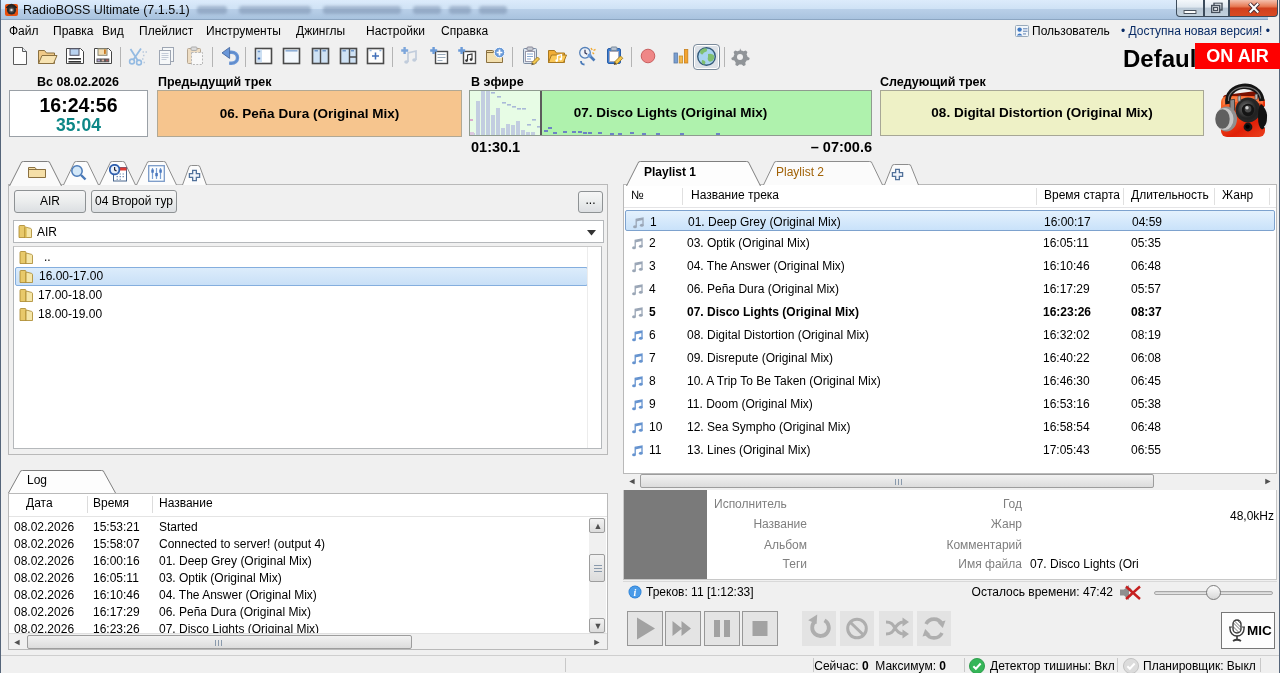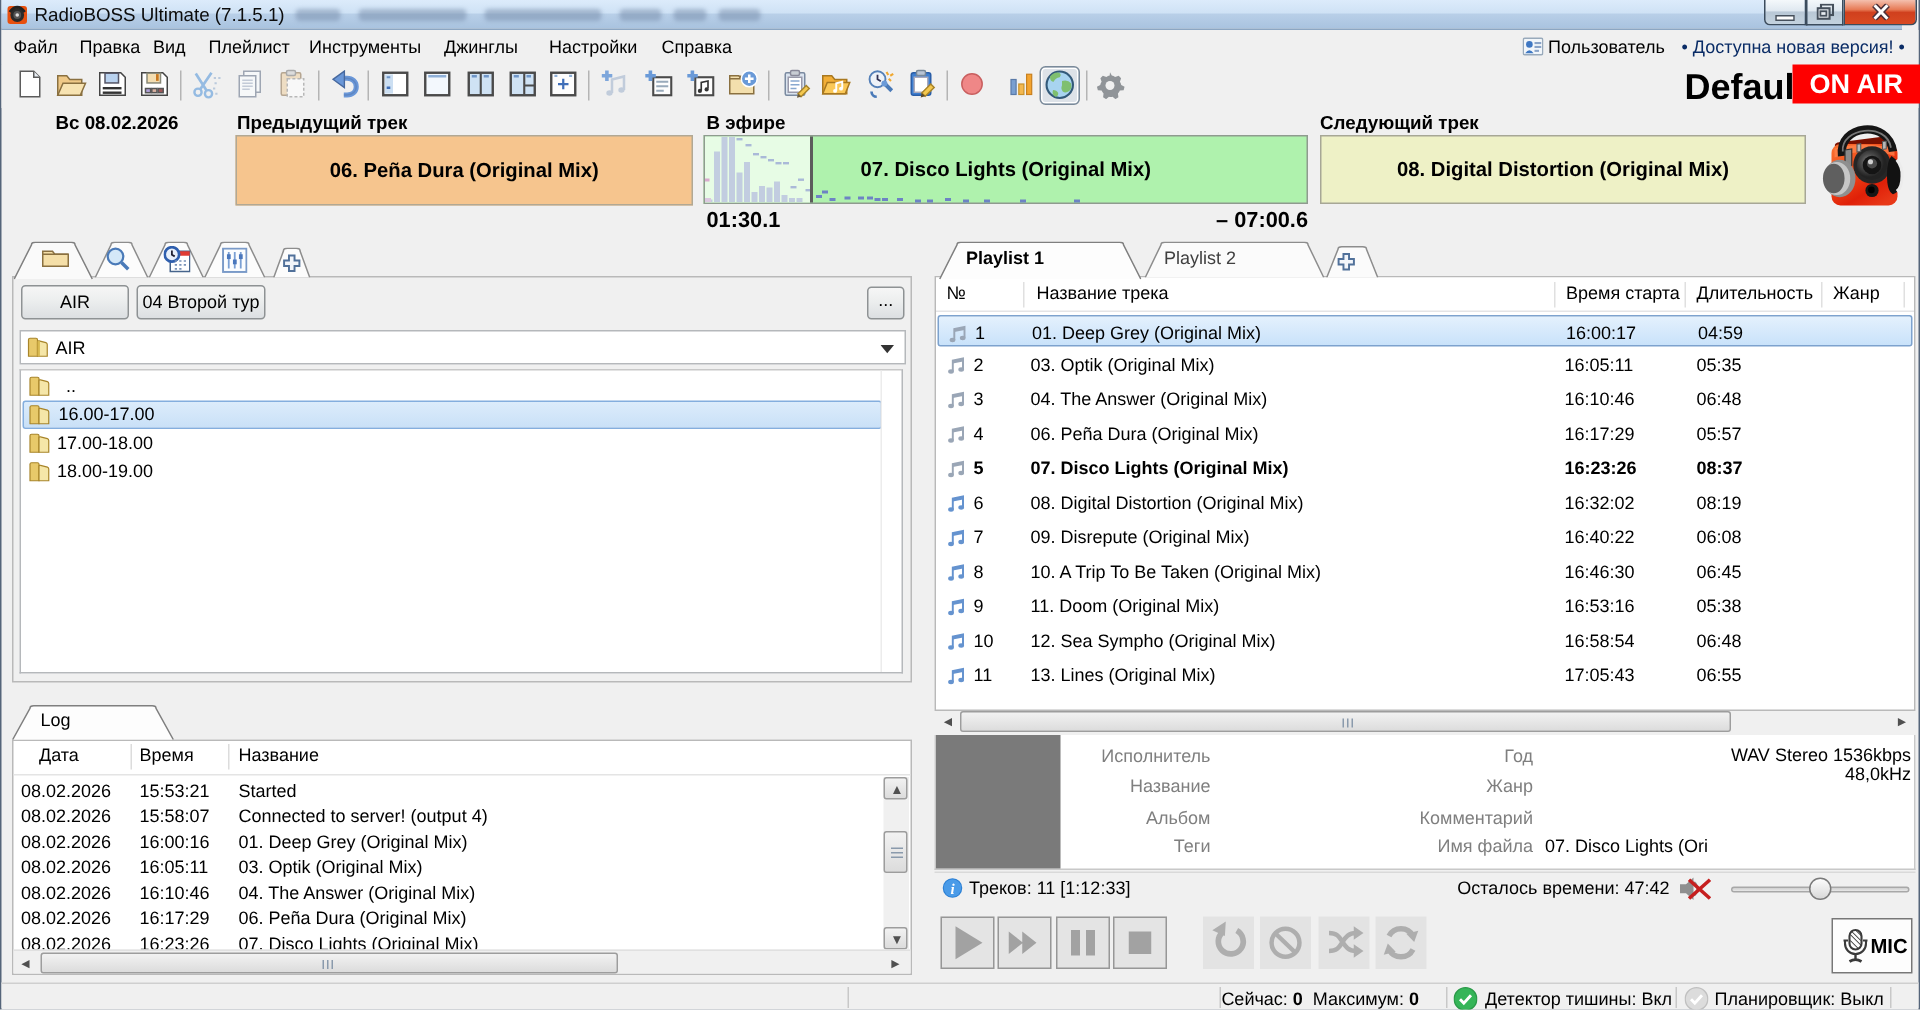--- a/index.html
+++ b/index.html
@@ -280,20 +280,24 @@
         <circle cx="10" cy="11" r="3" fill="#f0f0f0"></circle>
       </svg>
 </div>
 <div id="defaultlbl">Default</div>
 <div id="onair">ON AIR</div>
 
 <div class="decklbl" style="left:36px">Вс 08.02.2026</div>
 <div class="decklbl" style="left:157px">Предыдущий трек</div>
 <div class="decklbl" style="left:470px">В эфире</div>
 <div class="decklbl" style="left:879px">Следующий трек</div>
+<div id="clockbox">
+      <div id="clock1">16:24:56</div>
+      <div id="clock2">35:04</div>
+    </div>
 <div id="prevpanel">06. Peña Dura (Original Mix)</div>
 <div id="onairpanel">
   <div id="played"><svg width="70" height="44" viewBox="0 0 70 44">
           <rect x="1" y="42" width="4" height="2" fill="#c2cde0"></rect>
           <rect x="6" y="10" width="4" height="34" fill="#c2cde0"></rect>
           <rect x="11" y="0" width="4" height="44" fill="#c2cde0"></rect>
           <rect x="16" y="0" width="4" height="44" fill="#c2cde0"></rect>
           <rect x="21" y="24" width="4" height="20" fill="#c2cde0"></rect>
           <rect x="26" y="17" width="4" height="27" fill="#c2cde0"></rect>
           <rect x="31" y="37" width="4" height="7" fill="#c2cde0"></rect>
@@ -559,21 +563,21 @@
         <svg class="bg" width="135" height="26" viewBox="0 0 135 26" style="position:absolute;left:0;top:0">
           <path d="M0.5 25 L12 2.2 Q12 0.5 14.5 0.5 L120.5 0.5 Q123 0.5 123 2.2 L134.5 25" fill="#fdfdfd"></path>
           <path d="M0.5 25 L12 2.2 Q12 0.5 14.5 0.5 L120.5 0.5 Q123 0.5 123 2.2 L134.5 25" fill="none" stroke="#7f7f7f"></path>
         </svg>
         <div class="tc" style="padding:4px 0 0 18px;font-weight:bold">Playlist 1</div>
       </div>
   <div class="tab" style="left:762px;top:161px;width:120px;height:24px;z-index:1">
         <svg class="bg" width="120" height="24" viewBox="0 0 120 24" style="position:absolute;left:0;top:0">
           <path d="M0.5 24 L11 2.2 Q11 0.5 13.5 0.5 L106.5 0.5 Q109 0.5 109 2.2 L119.5 24" fill="#fbfbfb" stroke="#8d8d8d"></path>
         </svg>
-        <div class="tc" style="padding:4px 0 0 13px;color:#404040">Playlist 2</div>
+        <div class="tc" style="padding:4px 0 0 13px;color:#a16207">Playlist 2</div>
       </div>
   <div class="tab" style="left:883px;top:164px;width:35px;height:21px;z-index:1">
         <svg class="bg" width="35" height="21" viewBox="0 0 35 21" style="position:absolute;left:0;top:0">
           <path d="M0.5 21 L8 2.2 Q8 0.5 10.5 0.5 L24.5 0.5 Q27 0.5 27 2.2 L34.5 21" fill="#fbfbfb" stroke="#8d8d8d"></path>
         </svg>
         <div class="tc">
           <svg style="position:absolute;left:7px;top:4px" width="13" height="13" viewBox="0 0 14 14">
             <path d="M5 1.5 h4 v3.5 h3.5 v4 h-3.5 v3.5 h-4 v-3.5 h-3.5 v-4 h3.5z" fill="#f2f5fa" stroke="#51719a" stroke-width="1.4"></path>
           </svg>
         </div>
@@ -727,30 +731,29 @@
 </div>
 <div class="sb" style="position:absolute;left:623px;top:474px;width:652px;height:15px">
   <div class="sbarrow" style="left:2px;top:1px;width:12px">◄</div>
   <div class="sbthumb" style="position:absolute;left:16px;top:0;width:514px;height:14px">
         <div style="position:absolute;left:254px;top:4px;width:1px;height:6px;background:#8a9aac;box-shadow:3px 0 0 #8a9aac,6px 0 0 #8a9aac"></div>
       </div>
   <div class="sbarrow" style="right:2px;top:1px;width:12px">►</div>
 </div>
 <div id="infopanel">
   <div style="position:absolute;left:0;top:0;width:83px;height:89px;background:#7a7a7a"></div>
-  <div class="ilabel" style="left:90px;top:7px;width:93px;text-align:right">Исполнитель</div>
+  <div class="ilabel" style="left:90px;top:7px;width:93px;text-align:left">Исполнитель</div>
   <div class="ilabel" style="left:90px;top:27px;width:93px;text-align:right">Название</div>
   <div class="ilabel" style="left:90px;top:48px;width:93px;text-align:right">Альбом</div>
   <div class="ilabel" style="left:90px;top:67px;width:93px;text-align:right">Теги</div>
   <div class="ilabel" style="left:250px;top:7px;width:148px;text-align:right">Год</div>
   <div class="ilabel" style="left:250px;top:27px;width:148px;text-align:right">Жанр</div>
   <div class="ilabel" style="left:250px;top:48px;width:148px;text-align:right">Комментарий</div>
   <div class="ilabel" style="left:250px;top:67px;width:148px;text-align:right">Имя файла</div>
   <div class="ival" style="left:406px;top:67px">07. Disco Lights (Ori</div>
-  <div class="ival" style="left:350px;top:6px;width:300px;text-align:right">WAV Stereo 1536kbps</div>
   <div class="ival" style="left:350px;top:19px;width:300px;text-align:right">48,0kHz</div>
 </div>
 <div id="trackbar">
   <svg style="position:absolute;left:5px;top:3px" width="14" height="14" viewBox="0 0 14 14">
         <circle cx="7" cy="7" r="6.5" fill="#2a7fd4"></circle>
         <circle cx="7" cy="7" r="5.8" fill="#4a9be8"></circle>
         <text x="7" y="11" font-size="10" font-weight="bold" font-style="italic" fill="#fff" text-anchor="middle" font-family="Liberation Serif">i</text>
       </svg>
   <span style="position:absolute;left:23px;top:3px">Треков: 11 [1:12:33]</span>
   <span style="position:absolute;left:290px;top:3px;width:200px;text-align:right">Осталось времени: 47:42</span>

